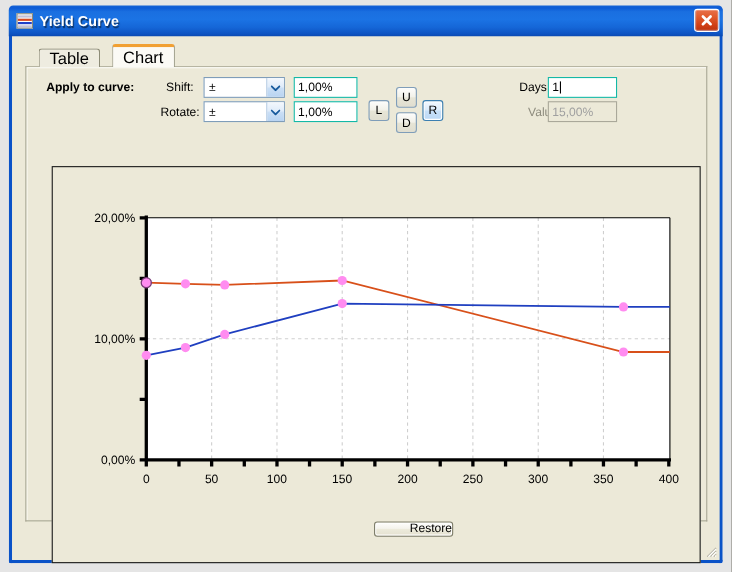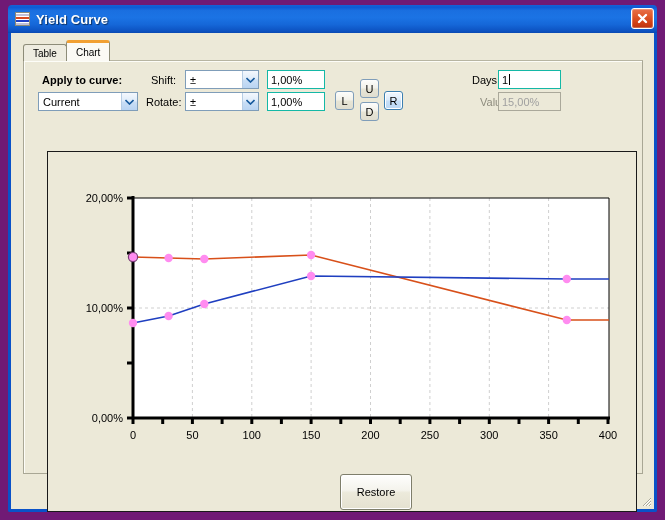--- a/index.html
+++ b/index.html
@@ -3,21 +3,21 @@
 <meta charset="utf-8">
 <style>
   html,body{margin:0;padding:0;}
   body{
     width:665px;height:520px;overflow:hidden;
     background:#000000;
     font-family:"Liberation Sans", sans-serif;
     font-size:11px;
     -webkit-font-smoothing:none;
   }
-  .desktop{position:absolute;inset:0;background:#701a75;padding-left:23px;}
+  .desktop{position:absolute;inset:0;background:#e5e5e5;padding-left:23px;}
 
   
   .window{
     position:absolute;left:8px;top:8px;width:649px;height:504px;
     background:#ece9d8;
     border:3px solid #0a52c8;
     border-top:none;
     border-radius:0 0 2px 2px;
     box-sizing:border-box;
   }
@@ -53,27 +53,28 @@
     display:flex;align-items:center;justify-content:center;
     cursor:pointer;box-sizing:border-box;
   }
   .close-btn svg{display:block;}
 
   
   .tabstrip{position:absolute;left:12px;top:33px;height:20px;display:flex;align-items:flex-end;z-index:3;}
   .tab{
     height:18px;padding:0 9px;margin-right:-1px;
     display:flex;align-items:center;justify-content:center;
-    font-size:10px;color:#000;
+    font-size:15px;color:#000;
     background:#f6f4ec;
     border:1px solid #8d8c78;
     border-bottom:none;
     border-radius:3px 3px 0 0;
     box-sizing:border-box;cursor:default;
     position:relative;
+    margin-left:12px;
   }
   .tab.inactive{background:#eeece0;height:17px;}
   .tab.active{
     height:21px;
     background:#fbfaf5;
     border-top:3px solid #f1a033;
     padding-top:1px;
     z-index:4;
   }
   .tabpanel{
@@ -124,25 +125,25 @@
   
   .chartbox{
     position:absolute;left:23px;top:90px;width:590px;height:361px;
     background:#ece9d8;border:1px solid #1a1a1a;box-sizing:border-box;
   }
   .plotsvg{position:absolute;left:0;top:0;}
 
   
   .btnrow{position:absolute;left:0;top:466px;width:643px;height:30px;}
   .dlgbtn{
-    position:absolute;top:0;width:72px;height:36px;
+    position:absolute;top:0;width:72px;height:14px;
     background:linear-gradient(to bottom,#fefefd 0%,#f4f3ec 45%,#eceadb 52%,#e4e1d0 100%);
     border:1px solid #7e7e6b;border-radius:3px;
     font-size:11px;color:#000;
-    display:flex;align-items:center;justify-content:center;
+    display:flex;align-items:center;justify-content:flex-end;
     cursor:pointer;box-sizing:border-box;
     box-shadow:inset 0 0 0 1px #ffffff;
   }
   .dlgbtn.default{
     border:1px solid #3c7fb1;
     box-shadow:inset 0 0 0 1px #ffffff, 0 0 0 0 transparent;
   }
   .resizegrip{position:absolute;right:2px;bottom:2px;width:12px;height:12px;}
 </style>
 </head>
@@ -173,28 +174,20 @@
       </div>
       <div class="tab active">
         <span>Chart</span>
       </div>
     </div>
 
     <div class="tabpanel">
 
       <div class="lbl" style="position:absolute;left:18px;top:13px;font-weight:bold;">Apply to curve:</div>
 
-      <div class="combo" style="left:14px;top:31px;width:100px;height:19px;position:absolute;">
-        <span>Current</span>
-        <span class="arrowbox">
-          <svg width="9" height="6" viewBox="0 0 9 6">
-              <path d="M0.5 1 L4.5 5 L8.5 1" fill="none" stroke="#16599c" stroke-width="1.6"></path>
-            </svg>
-        </span>
-      </div>
 
       <div class="lbl" style="position:absolute;left:127px;top:13px;">Shift:</div>
       <div class="combo" style="left:161px;top:9px;width:74px;height:19px;position:absolute;">
         <span>±</span>
         <span class="arrowbox">
           <svg width="9" height="6" viewBox="0 0 9 6">
               <path d="M0.5 1 L4.5 5 L8.5 1" fill="none" stroke="#16599c" stroke-width="1.6"></path>
             </svg>
         </span>
       </div>

